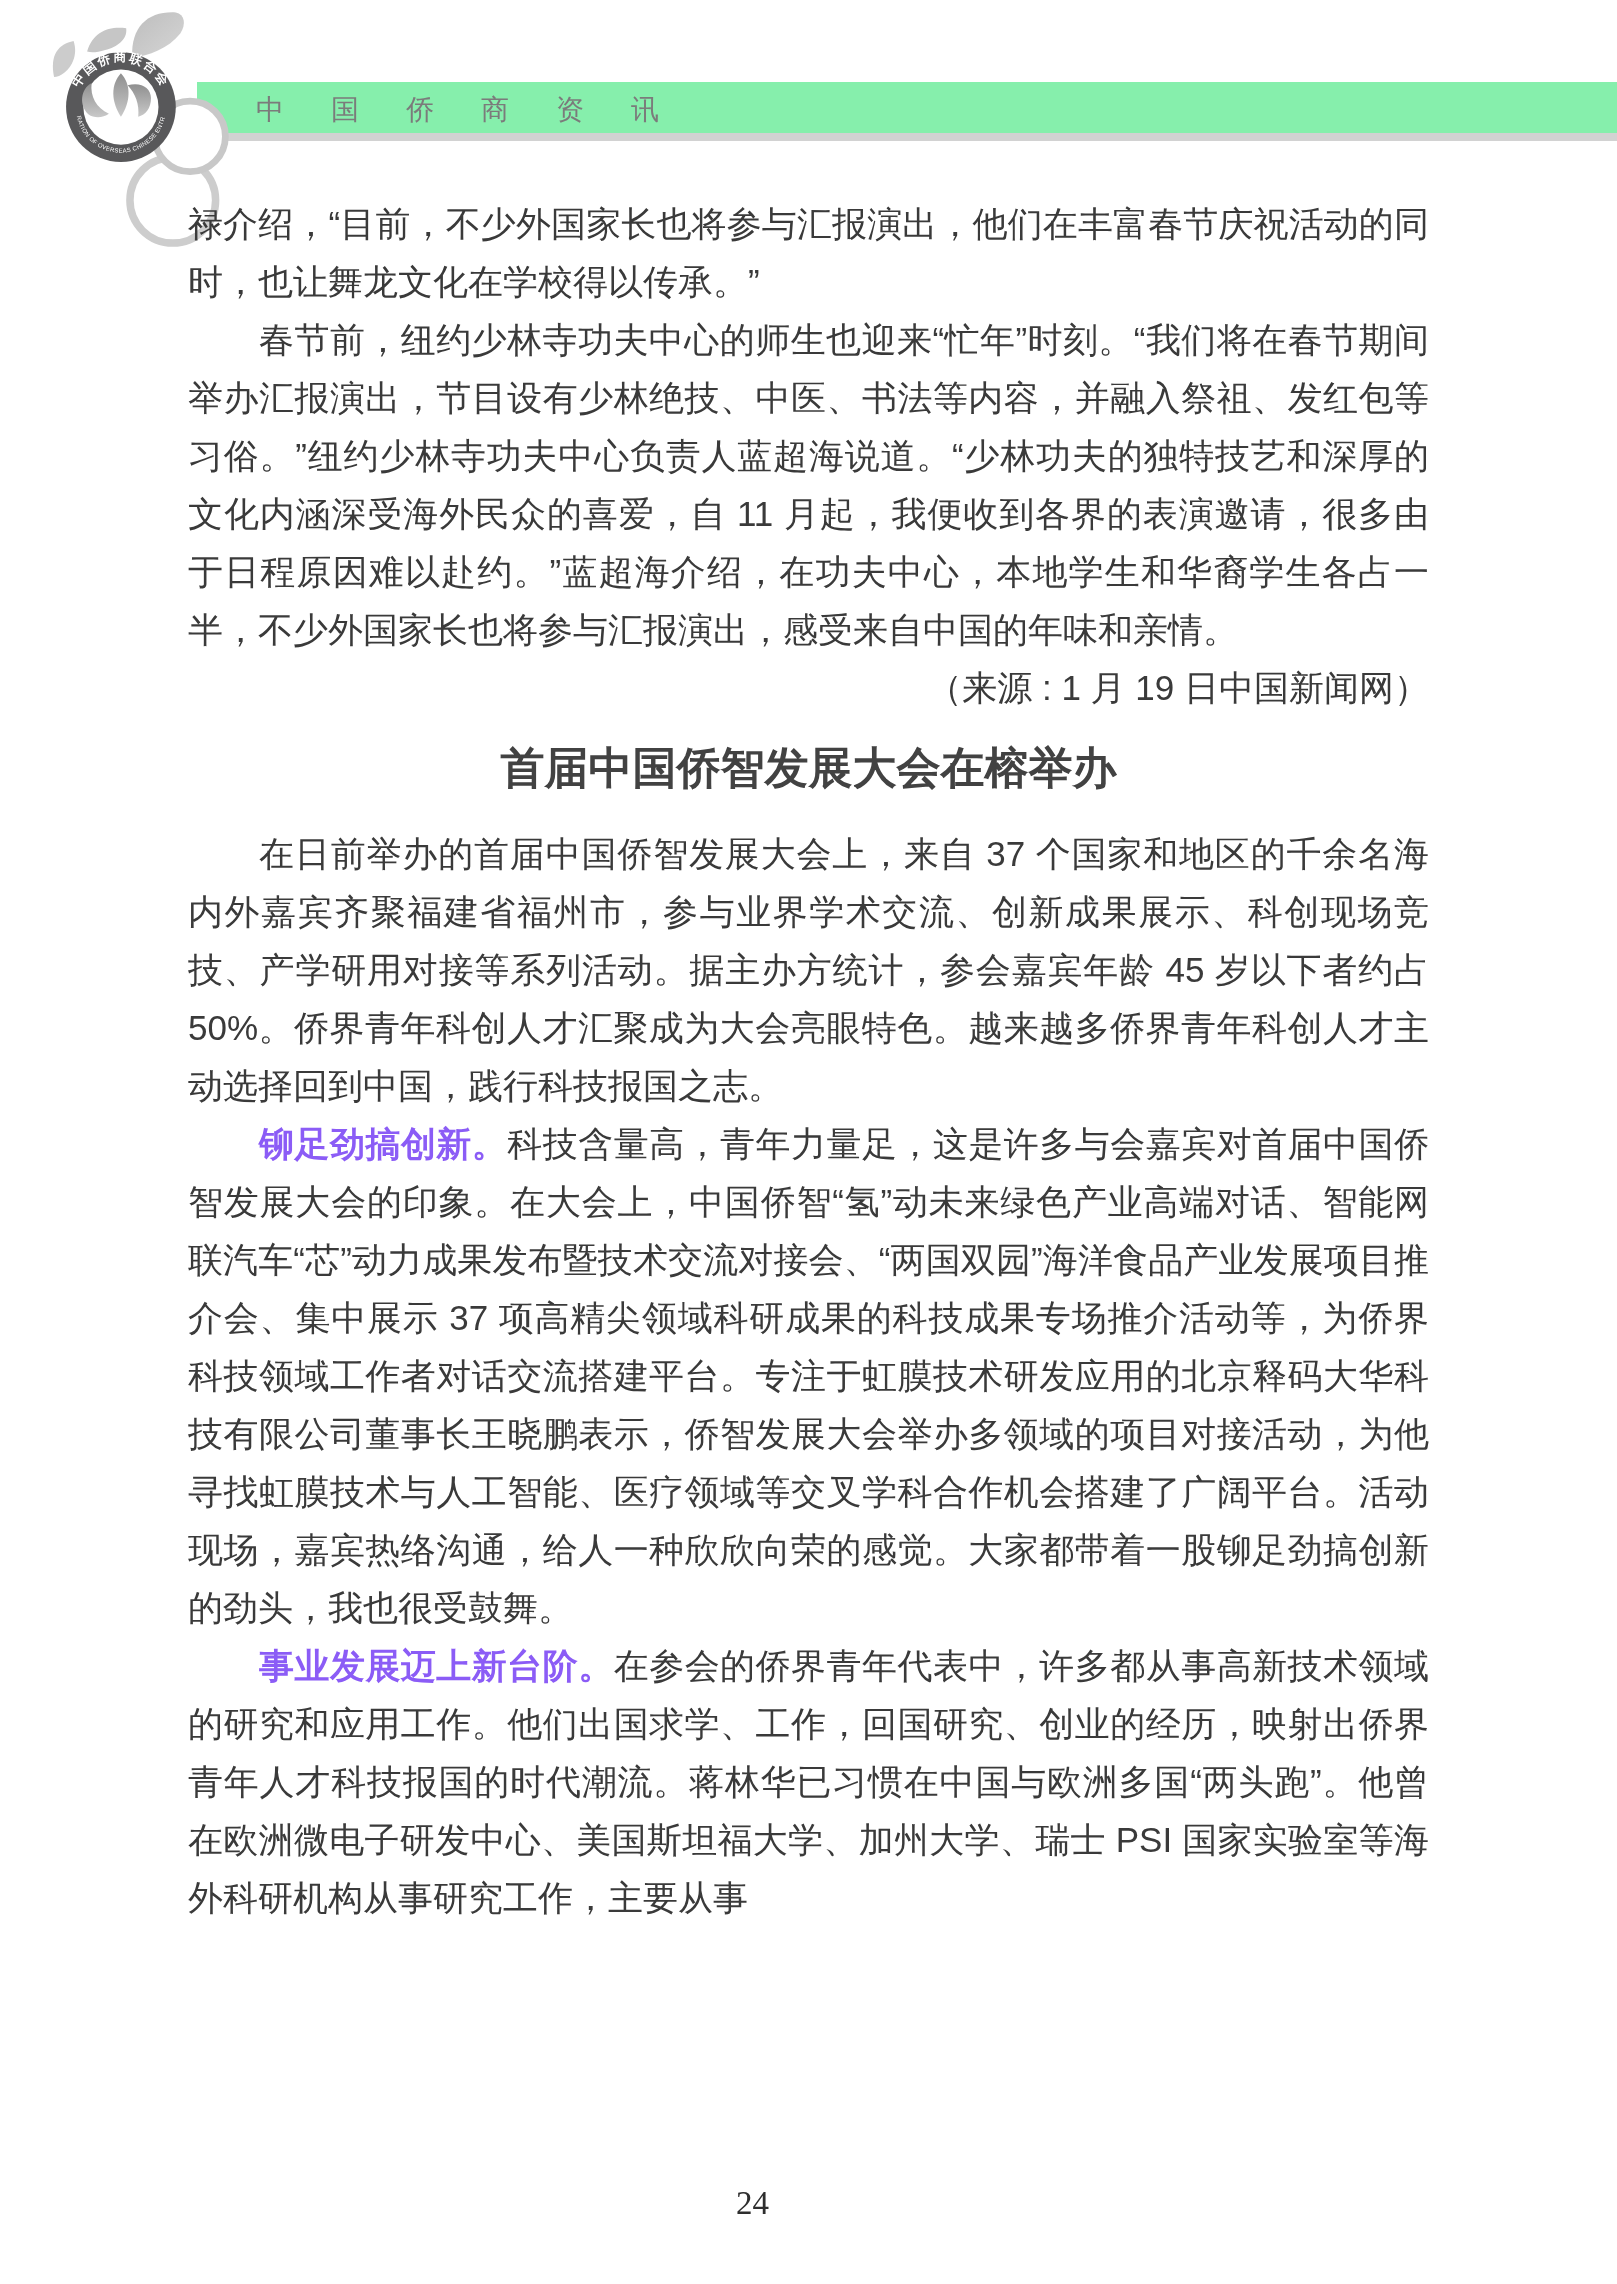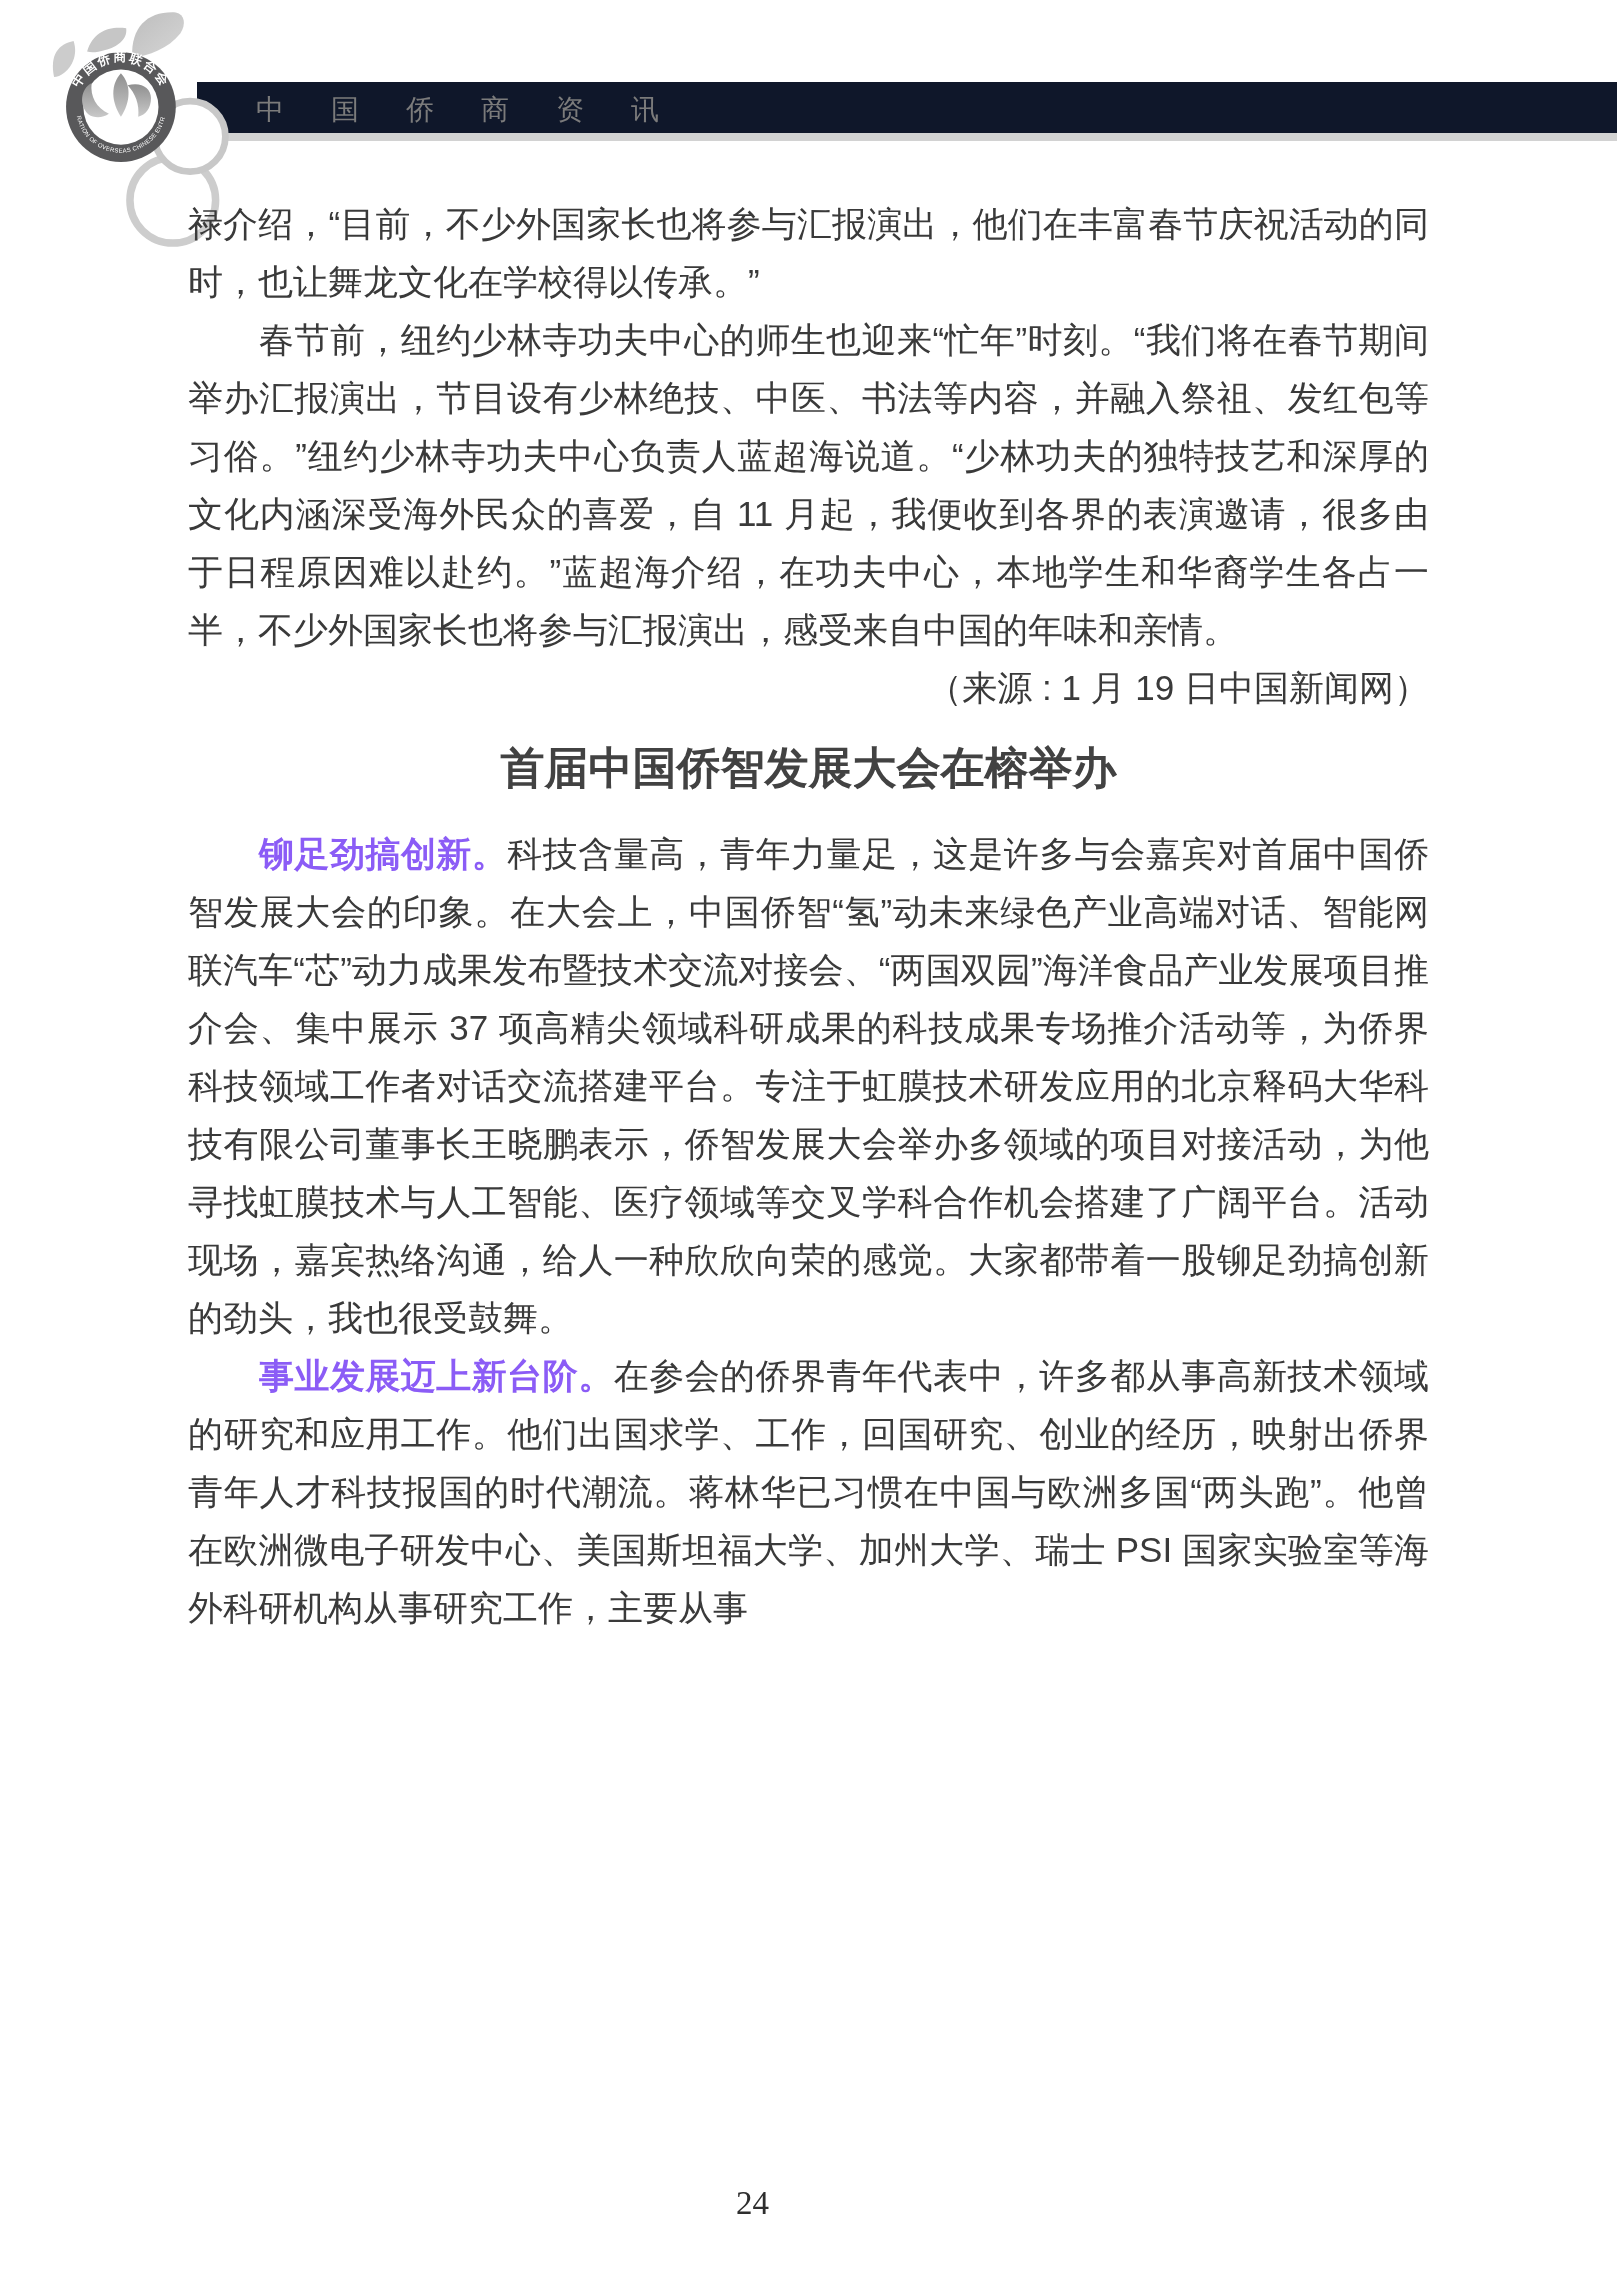--- a/index.html
+++ b/index.html
@@ -1,21 +1,21 @@
 <!DOCTYPE html>
 <html style="font-size:12px"><head>
 <meta charset="utf-8">
 <style>
   html,body{margin:0;padding:0;}
   body{
     width:1617px;height:2284px;background:#ffffff;position:relative;overflow:hidden;
     font-family:"Liberation Sans","DejaVu Sans",sans-serif;
   }
   
-  .band{position:absolute;left:197px;top:82px;right:0;height:56px;background:#0f172a;}
+  .band{position:absolute;left:197px;top:82px;right:0;height:56px;background:#86efac;}
   .band-title{
     position:absolute;left:59px;top:50%;transform:translateY(-50%);
     font-size:28px;color:#7b7b7b;letter-spacing:47px;white-space:nowrap;font-weight:400;
   }
   .stripe{position:absolute;left:224px;top:133px;right:0;height:8.3px;background:#d2d2d2;}
   .logo{position:absolute;left:36px;top:3px;width:248px;height:260px;}
   
   main{
     position:absolute;left:188px;top:195px;width:1241px;
     font-size:35px;line-height:58px;color:#3a3a3a;text-align:justify;
@@ -88,20 +88,21 @@
 </header>
 
 <main>
   <p><span>禄介绍，“目前，不少外国家长也将参与汇报演出，他们在丰富春节庆祝活动的同时，也让舞龙文化在学校得以传承。”</span></p>
 
 
   <p class="indent"><span>春节前，纽约少林寺功夫中心的师生也迎来“忙年”时刻。“我们将在春节期间举办汇报演出，节目设有少林绝技、中医、书法等内容，并融入祭祖、发红包等习俗。”纽约少林寺功夫中心负责人蓝超海说道。“少林功夫的独特技艺和深厚的文化内涵深受海外民众的喜爱，自 11 月起，我便收到各界的表演邀请，很多由于日程原因难以赴约。”蓝超海介绍，在功夫中心，本地学生和华裔学生各占一半，不少外国家长也将参与汇报演出，感受来自中国的年味和亲情。</span><span class="source">（来源 : 1 月 19 日中国新闻网）</span></p>
 
   <h2 class="article-title">首届中国侨智发展大会在榕举办</h2>
 
+  <p class="indent"><span>在日前举办的首届中国侨智发展大会上，来自 37 个国家和地区的千余名海内外嘉宾齐聚福建省福州市，参与业界学术交流、创新成果展示、科创现场竞技、产学研用对接等系列活动。据主办方统计，参会嘉宾年龄 45 岁以下者约占 50%。侨界青年科创人才汇聚成为大会亮眼特色。越来越多侨界青年科创人才主动选择回到中国，践行科技报国之志。</span></p>
 
   <p class="indent"><b class="lead">铆足劲搞创新。</b><span>科技含量高，青年力量足，这是许多与会嘉宾对首届中国侨智发展大会的印象。在大会上，中国侨智“氢”动未来绿色产业高端对话、智能网联汽车“芯”动力成果发布暨技术交流对接会、“两国双园”海洋食品产业发展项目推介会、集中展示 37 项高精尖领域科研成果的科技成果专场推介活动等，为侨界科技领域工作者对话交流搭建平台。专注于虹膜技术研发应用的北京释码大华科技有限公司董事长王晓鹏表示，侨智发展大会举办多领域的项目对接活动，为他寻找虹膜技术与人工智能、医疗领域等交叉学科合作机会搭建了广阔平台。活动现场，嘉宾热络沟通，给人一种欣欣向荣的感觉。大家都带着一股铆足劲搞创新的劲头，我也很受鼓舞。</span></p>
 
   <p class="indent"><b class="lead">事业发展迈上新台阶。</b><span>在参会的侨界青年代表中，许多都从事高新技术领域的研究和应用工作。他们出国求学、工作，回国研究、创业的经历，映射出侨界青年人才科技报国的时代潮流。蒋林华已习惯在中国与欧洲多国“两头跑”。他曾在欧洲微电子研发中心、美国斯坦福大学、加州大学、瑞士 PSI 国家实验室等海外科研机构从事研究工作，主要从事</span></p>
 </main>
 
 <footer>
   <span>24</span>
 </footer>
 

